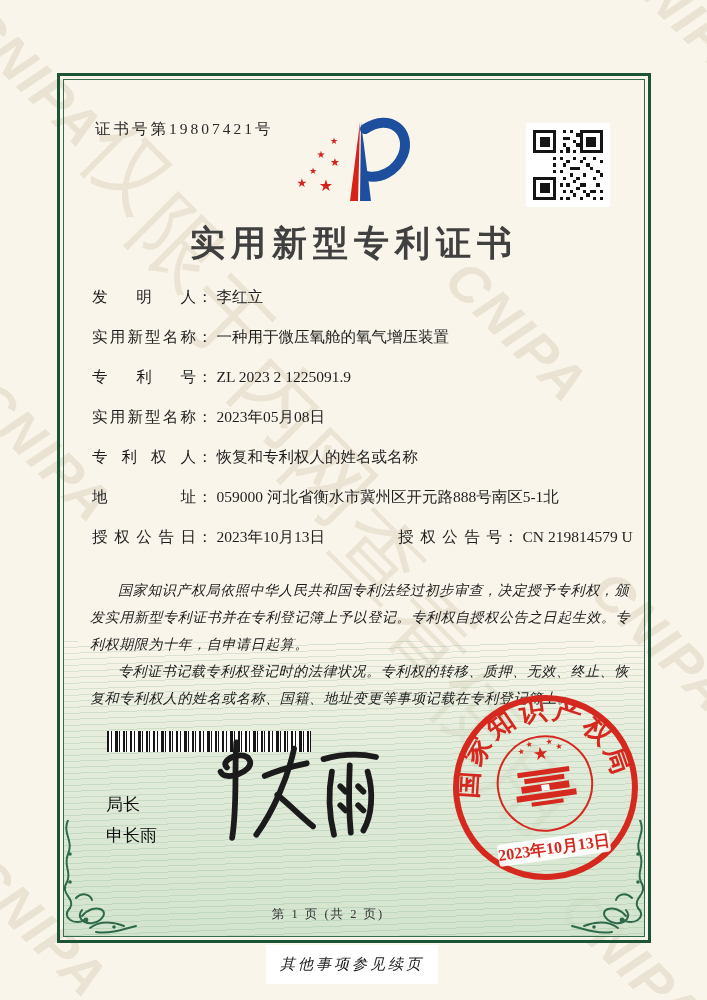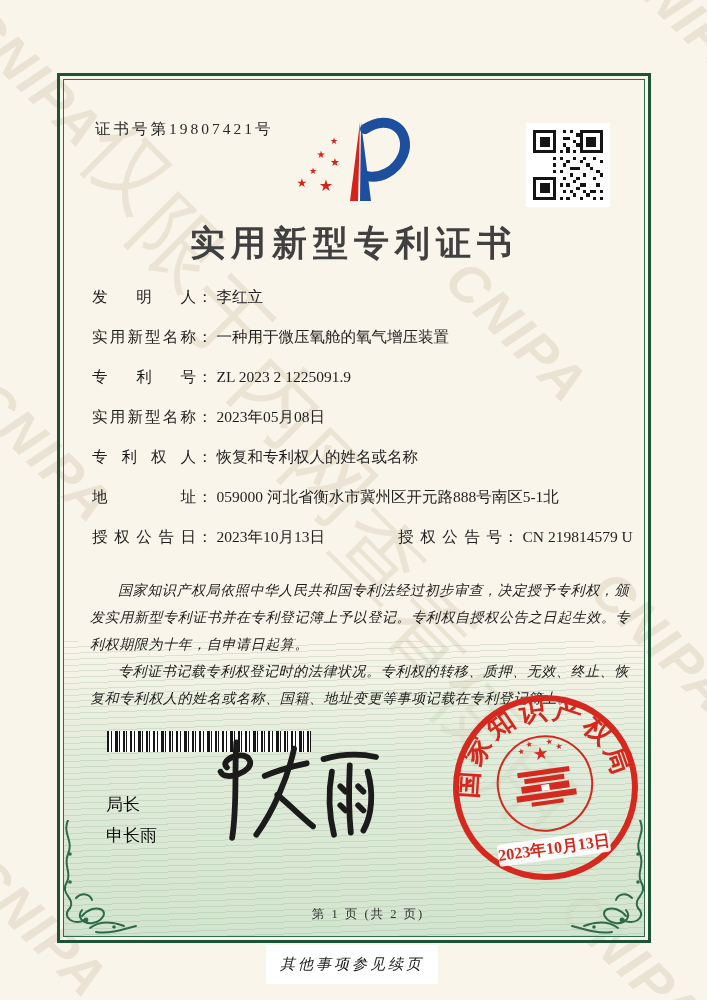--- a/index.html
+++ b/index.html
@@ -42,21 +42,21 @@
   .paras p{margin:0;text-indent:2em;}
   .barcode{position:absolute;left:107px;top:731px;width:204px;height:21px;
      background:repeating-linear-gradient(90deg,#161616 0 2px,#fff 2px 4px,#161616 4px 5px,#fff 5px 8px,
        #161616 8px 11px,#fff 11px 12px,#161616 12px 13px,#fff 13px 16px,#161616 16px 18px,
        #fff 18px 19px,#161616 19px 20px,#fff 20px 23px);}
   .official{position:absolute;left:106px;top:789px;font-family:"Liberation Sans",sans-serif;
             font-size:17px;color:#101010;line-height:31px;}
   .signature{position:absolute;left:192px;top:736px;}
   .seal{position:absolute;left:448px;top:690px;}
   .page-info{position:absolute;left:57px;top:906px;width:542px;text-align:center;
-             font-size:12.5px;letter-spacing:2px;color:#333;padding-left:40px;}
+             font-size:12.5px;letter-spacing:2px;color:#333;}
   .cont-note{position:absolute;left:266px;top:945px;background:#fff;padding:10px 14px;
              font-size:15px;font-style:italic;letter-spacing:3px;color:#1c1c1c;text-align:right;}
   .seal-text{font-weight:bold;}
 </style>
 </head>
 <body>
 
 <div class="page">
 
   <div class="wm-layer">

